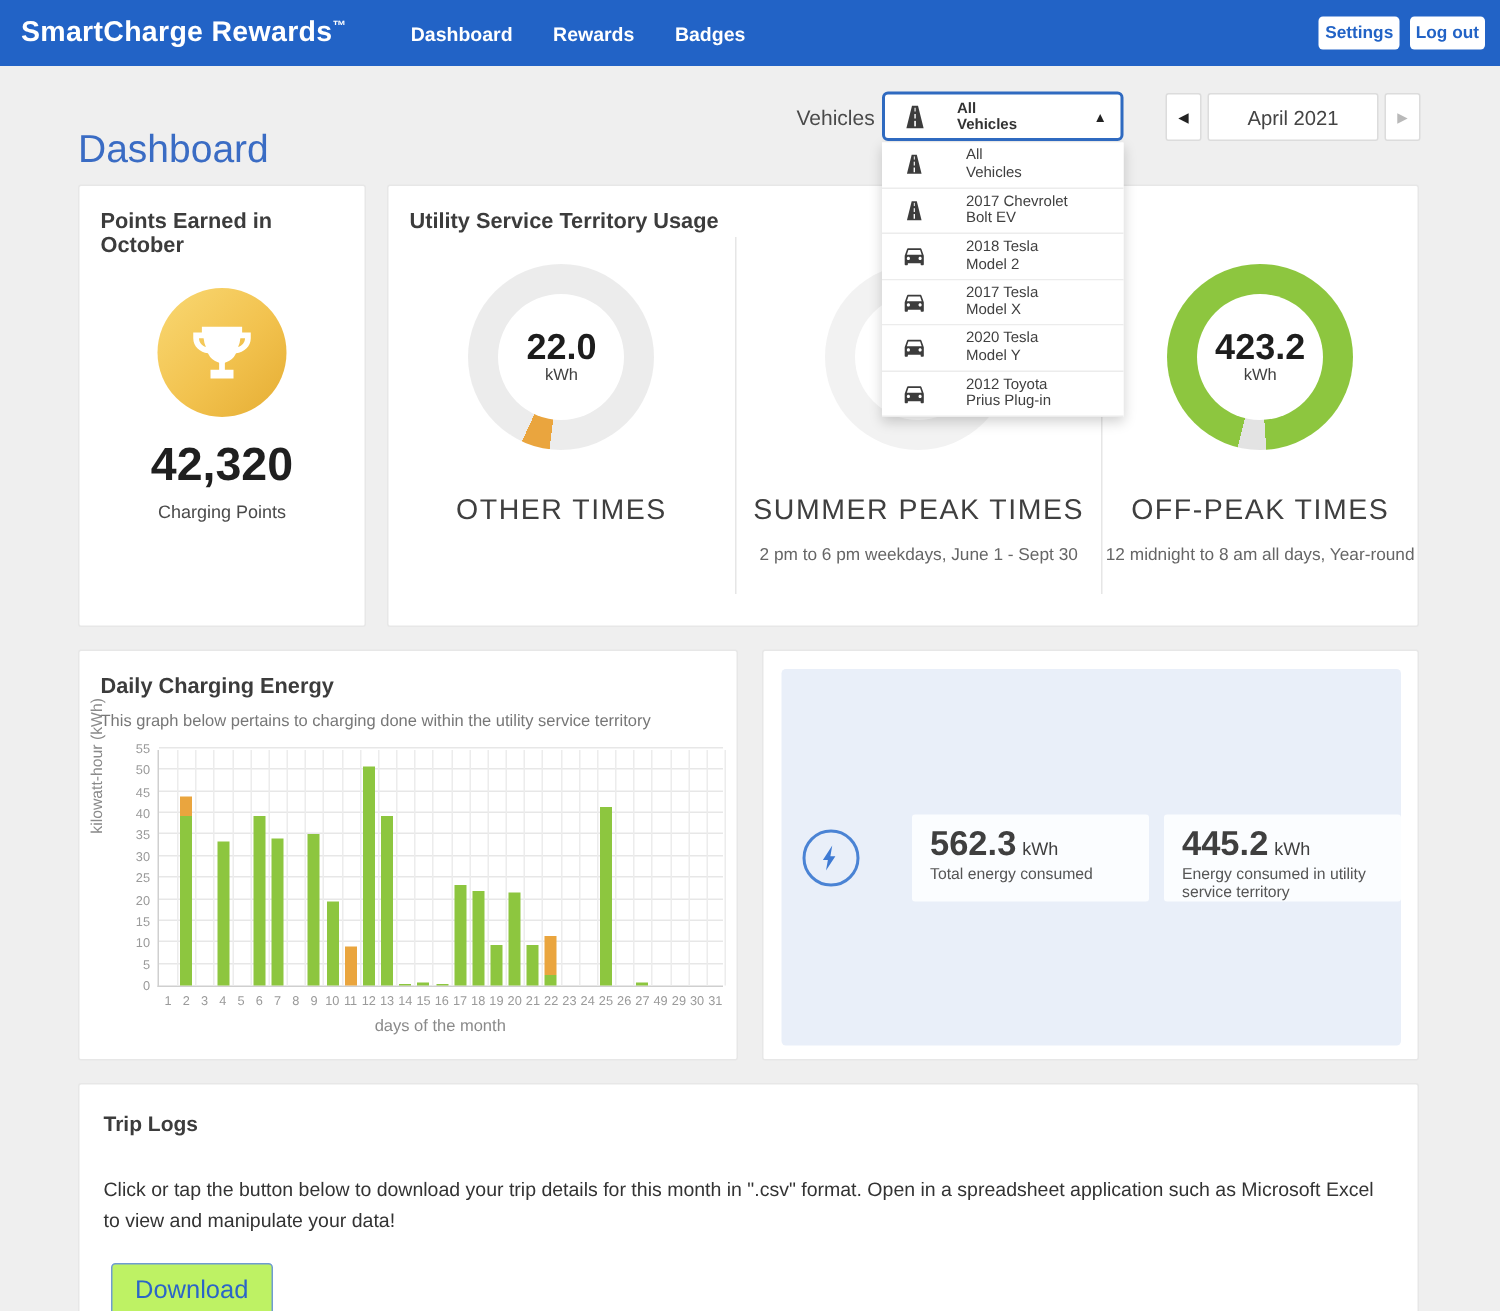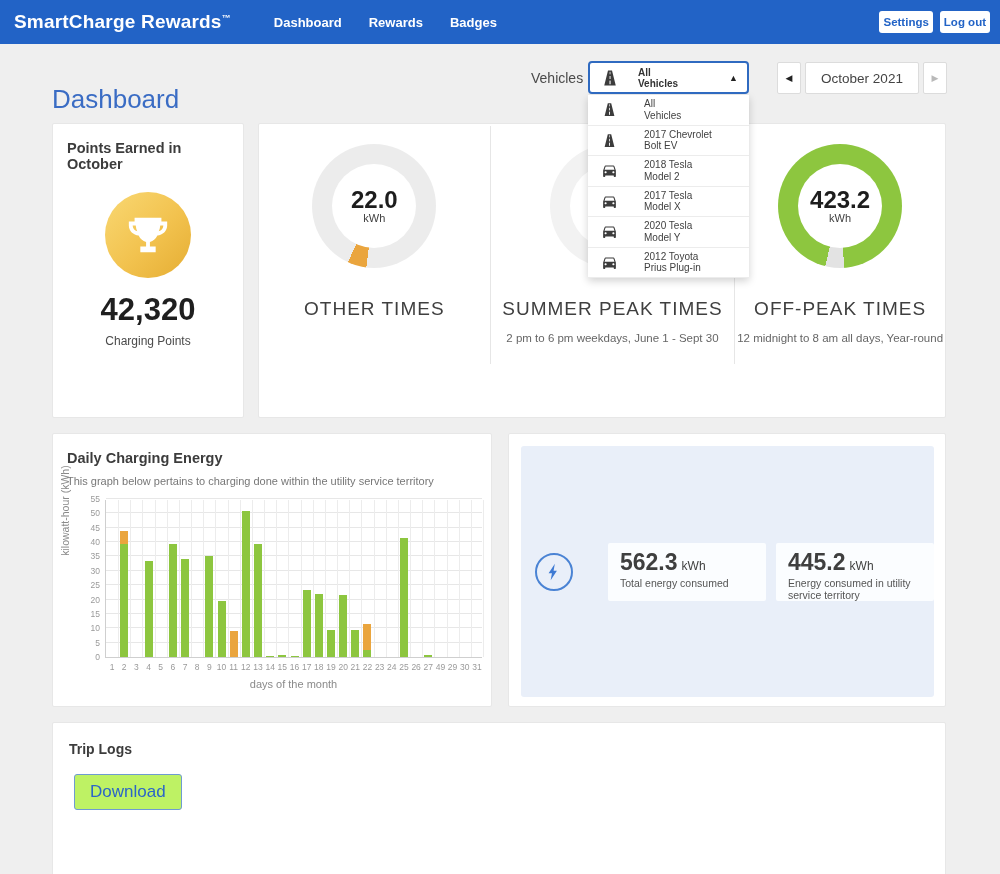--- a/index.html
+++ b/index.html
@@ -194,36 +194,37 @@
           </svg></span>
         <span class="mi-text">
           <span>2012 Toyota</span>
           <span>Prius Plug-in</span>
         </span>
       </div>
     </div>
 
   <div class="datenav">
     <button class="nav-btn prev">◀</button>
-    <div class="month">October 2021</div>
+    <div class="month">April 2021</div>
     <button class="nav-btn next">▶</button>
   </div>
 
   <div class="card points-card">
     <div class="card-title">Points Earned in October</div>
     <div class="trophy">
       <svg viewBox="0 0 24 24">
           <path fill="#fff" d="M5 3h14v2h3v2c0 2.9-2.4 4.9-5.1 5.3A6.1 6.1 0 0 1 13 15.6V18h3v3H8v-3h3v-2.4a6.1 6.1 0 0 1-3.9-3.3C4.4 11.9 2 9.9 2 7V5h3V3zm-1 4c0 1.5 1 2.6 2.4 3.1A10 10 0 0 1 5.6 7H4zm16 0h-1.6a10 10 0 0 1-.8 3.1C19 9.6 20 8.5 20 7z"></path>
         </svg>
     </div>
     <div class="points-value">42,320</div>
     <div class="points-sub">Charging Points</div>
   </div>
 
   <div class="card usage-card">
+    <div class="card-title">Utility Service Territory Usage</div>
     <div class="usage-sections">
       <div class="usage-section s0">
         <div class="donut" id="donut0" style="background: conic-gradient(rgb(236, 236, 236) 0deg, rgb(236, 236, 236) 187.105deg, rgb(234, 165, 62) 187.105deg, rgb(234, 165, 62) 204.895deg, rgb(236, 236, 236) 204.895deg, rgb(236, 236, 236) 360deg);">
           <div class="hole">
             <div class="val">22.0</div>
             <div class="unit">kWh</div>
           </div>
         </div>
         <div class="usage-label">OTHER TIMES</div>
         <div class="usage-sub"></div>
@@ -388,16 +389,17 @@
           <span class="stat-value">445.2</span>
           <span class="stat-unit">kWh</span>
         </div>
         <div class="stat-label">Energy consumed in utility service territory</div>
       </div>
     </div>
   </div>
 
   <div class="card trip-card">
     <div class="card-title">Trip Logs</div>
+    <p class="trip-desc">Click or tap the button below to download your trip details for this month in ".csv" format. Open in a spreadsheet application such as Microsoft Excel to view and manipulate your data!</p>
     <button class="download-btn">Download</button>
   </div>
 
 </div>
 
 </body></html>

